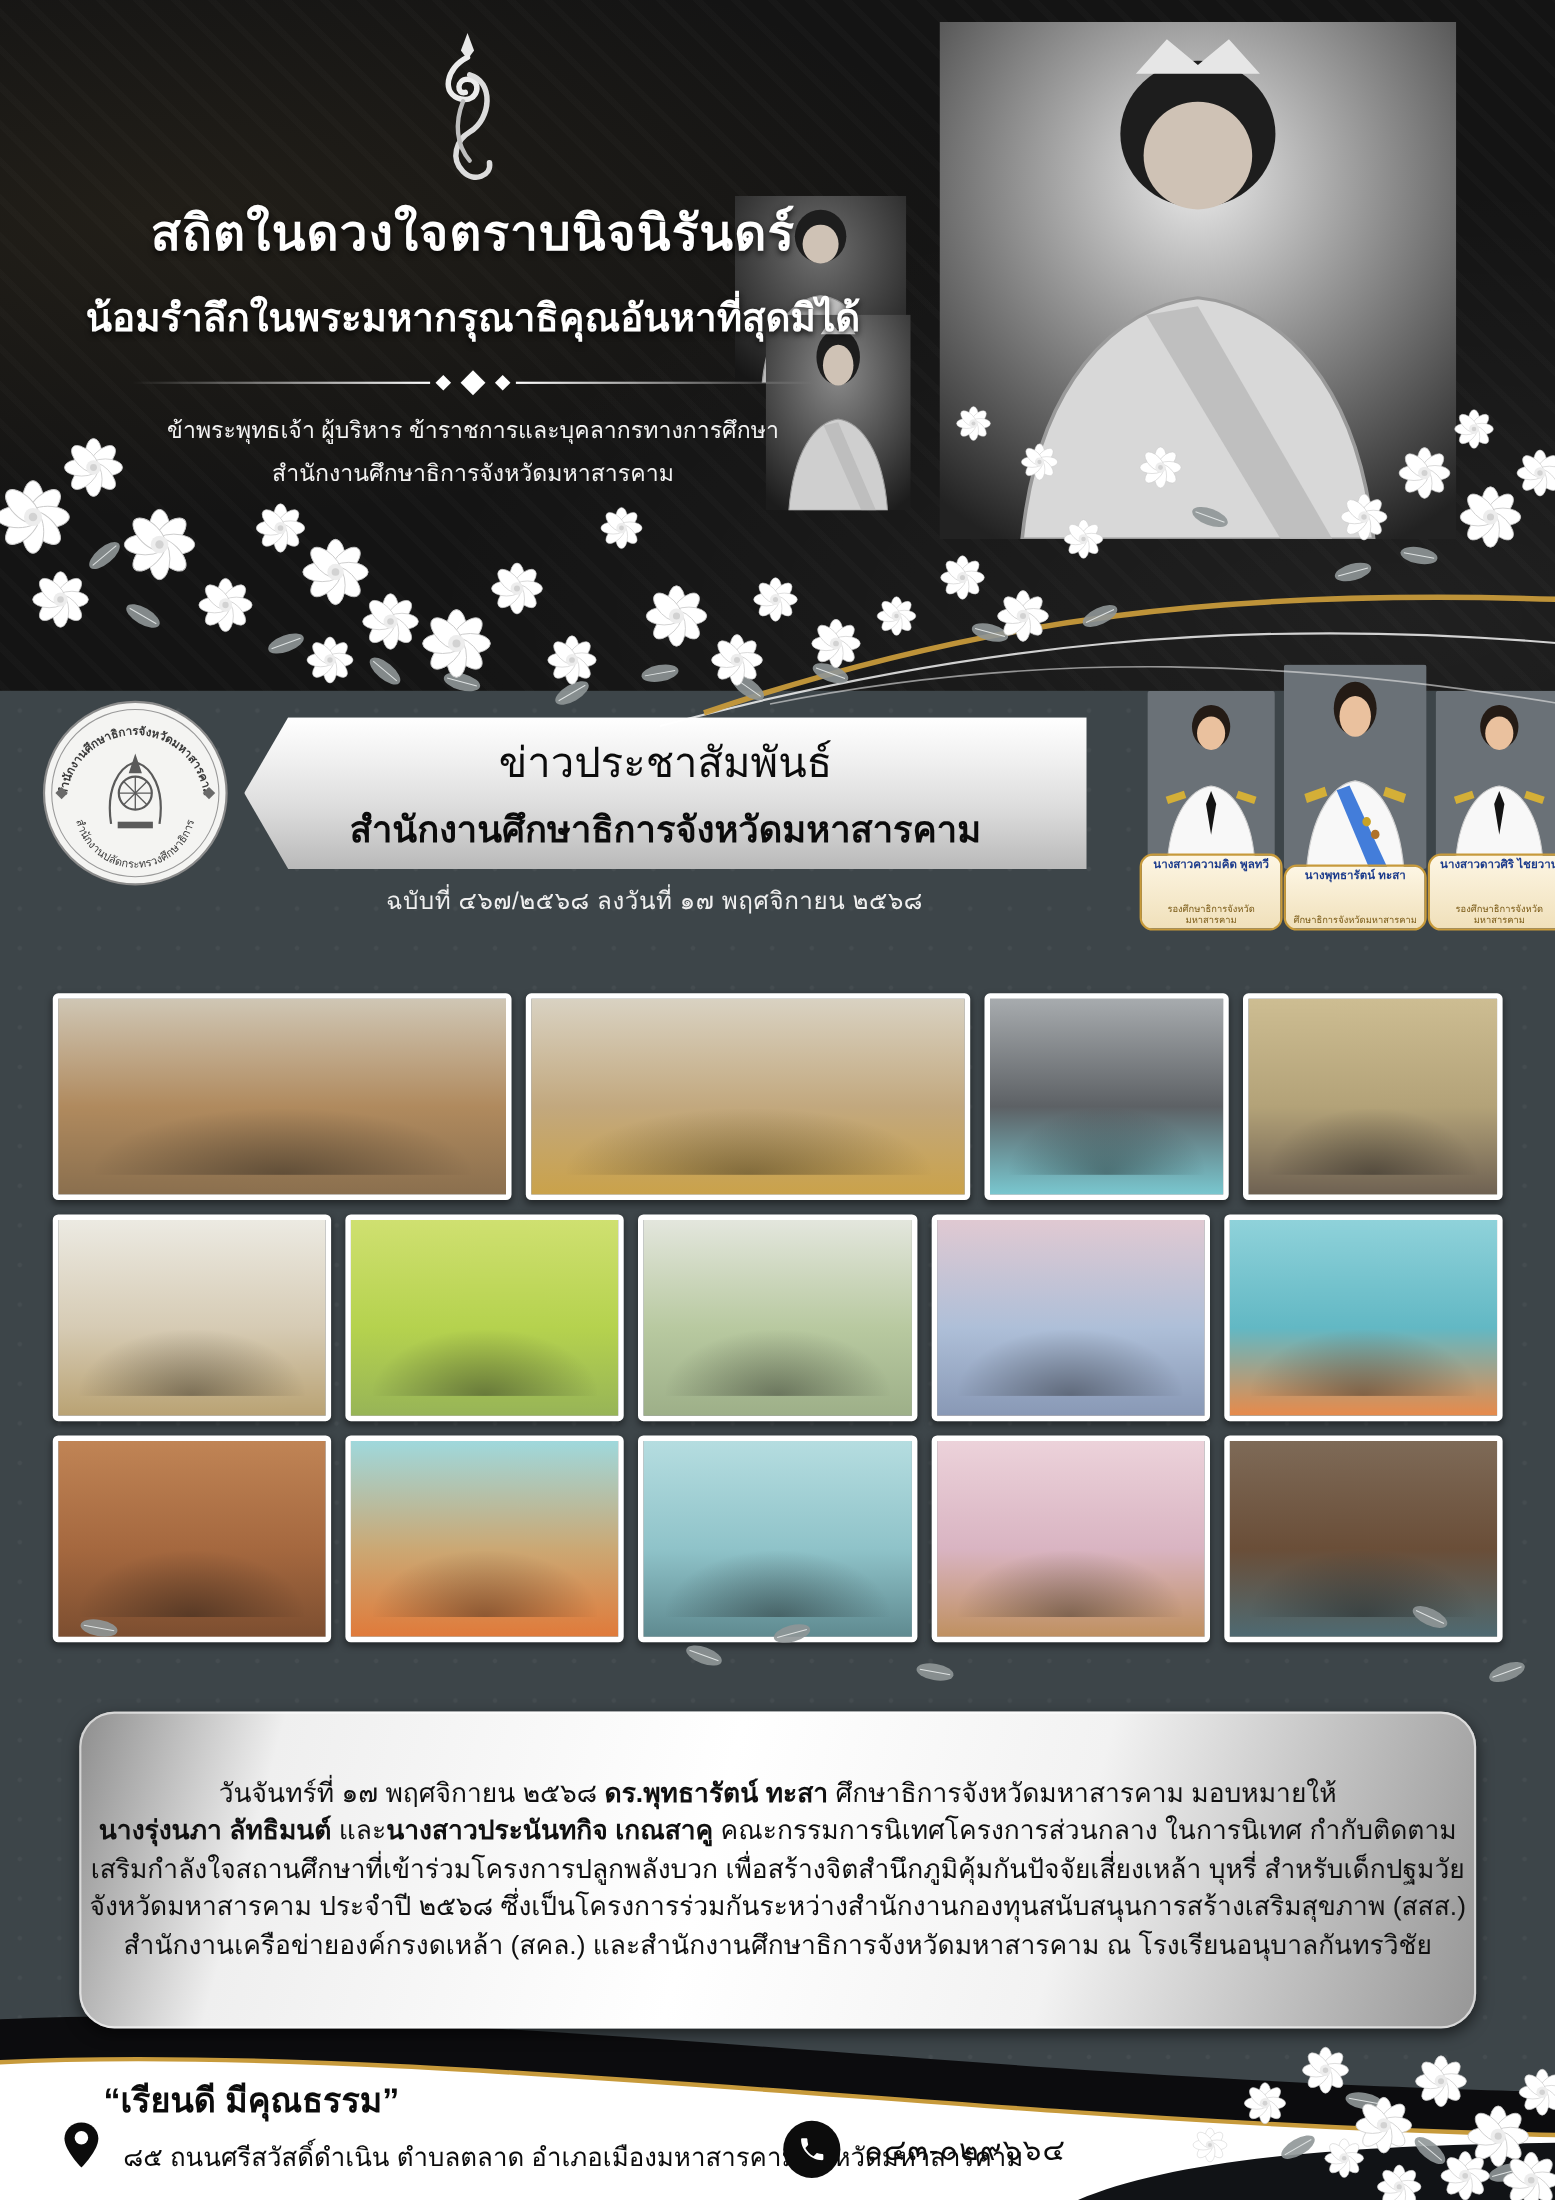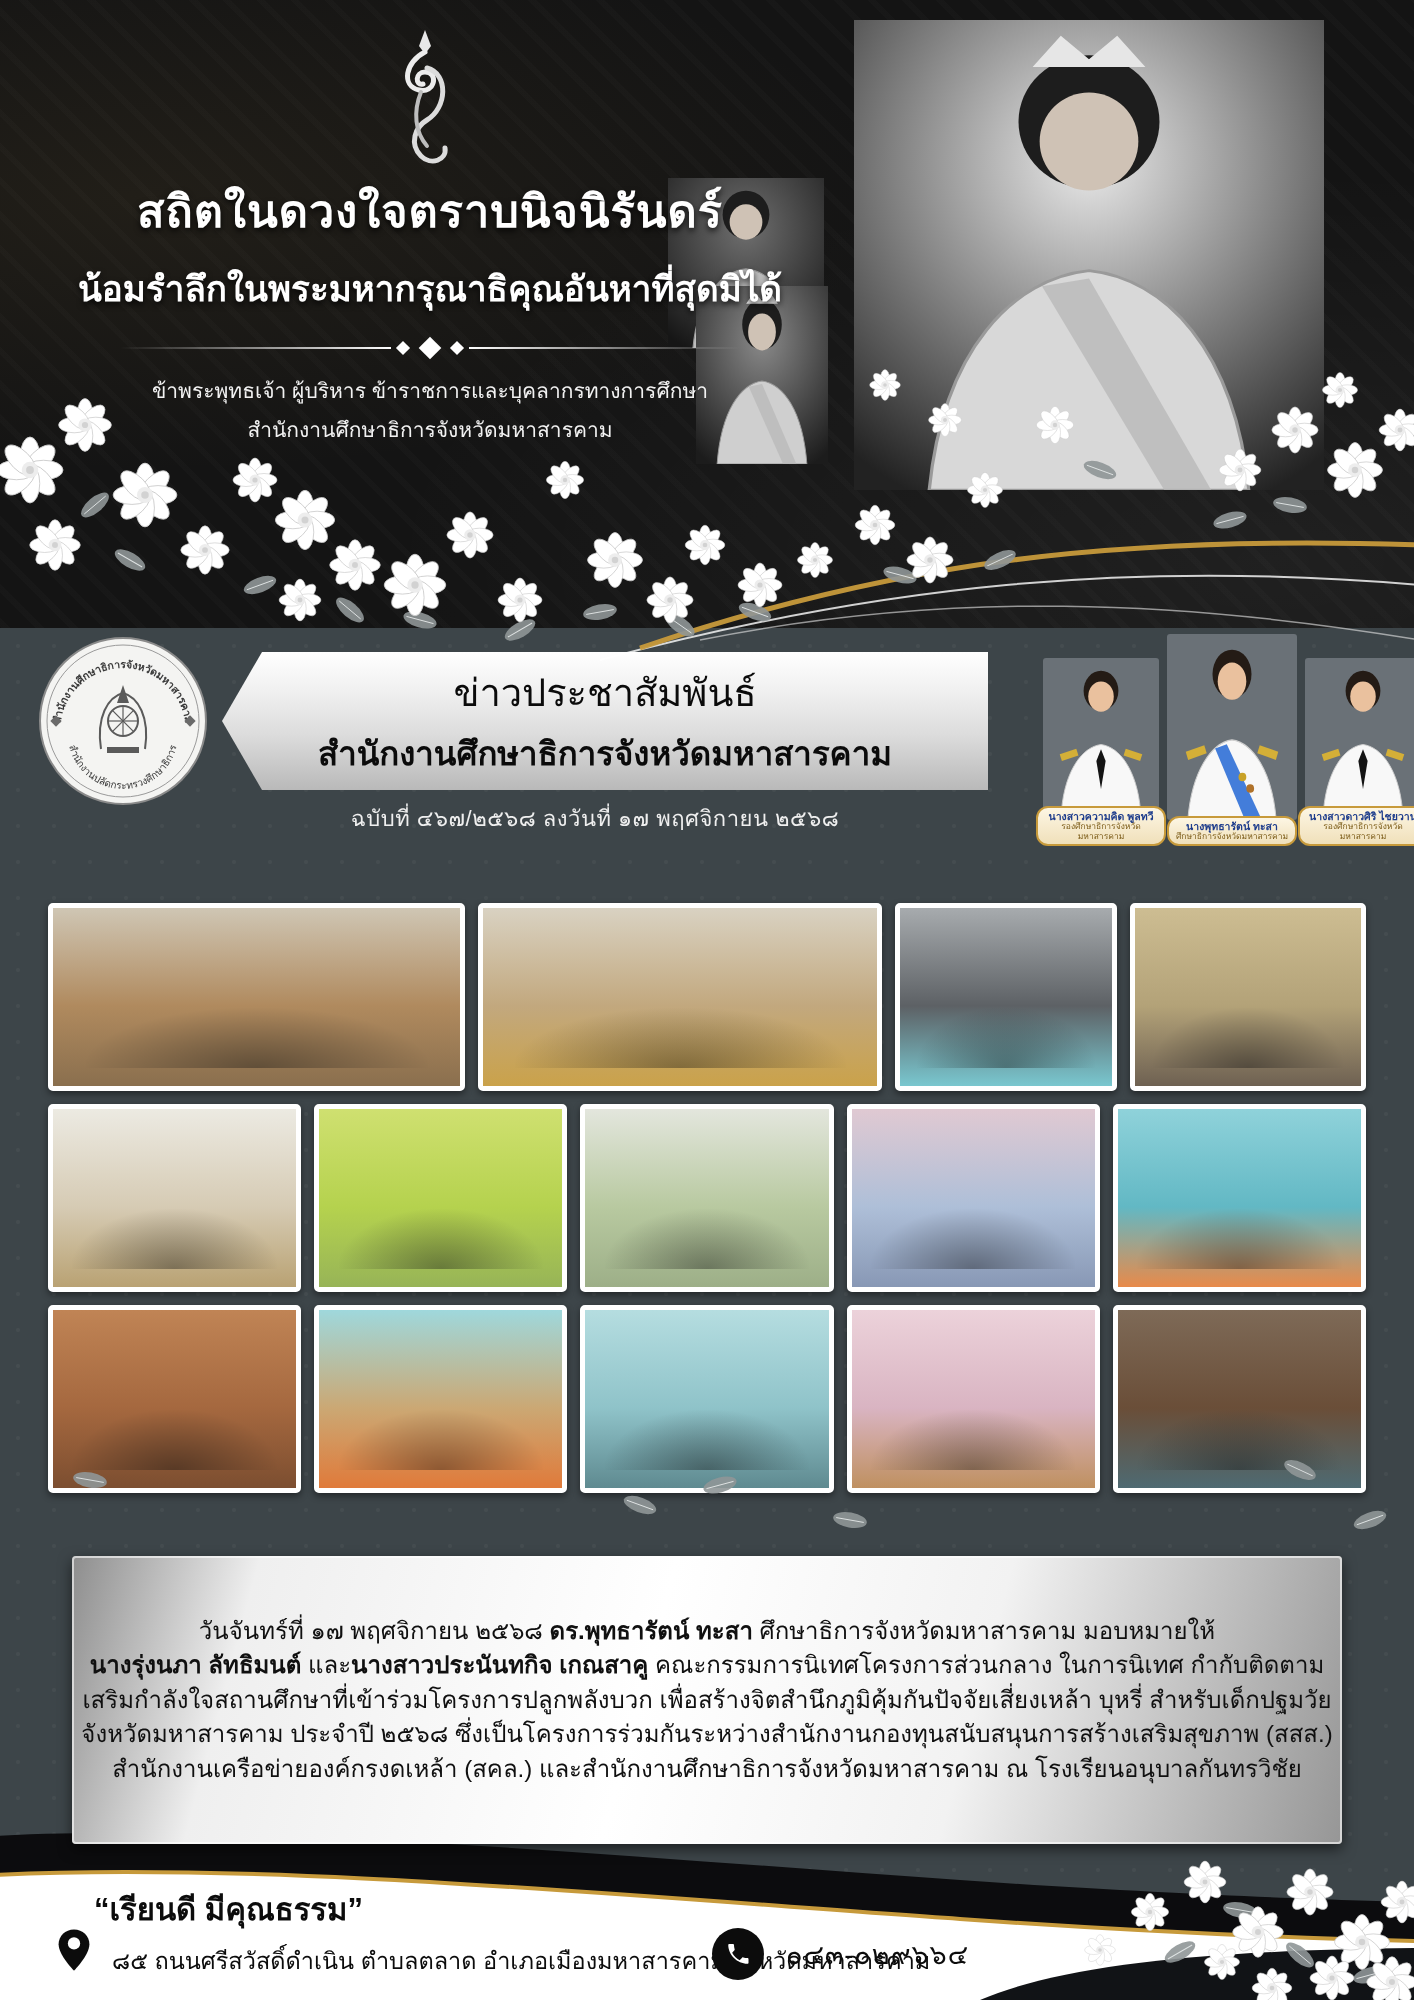--- a/index.html
+++ b/index.html
@@ -50,36 +50,36 @@
   .officials{position:absolute;right:28px;top:596px;width:308px;height:250px;z-index:3;
      display:flex;align-items:flex-end;justify-content:center;gap:8px;}
   .official{display:flex;flex-direction:column;align-items:center;width:116px;}
   .official.middle{width:130px;}
   .official .portrait{width:100%;height:152px;overflow:hidden;border-radius:3px;}
   .official.middle .portrait{height:186px;}
   .official .portrait svg{width:100%;height:100%;display:block;}
   .plate{margin-top:-4px;width:122px;background:linear-gradient(#fdf6e4,#f0e0ba);
      border:2px solid var(--gold);border-radius:12px;padding:2px 2px;text-align:center;line-height:1.15;}
   .plate .nm{font-size:10.5px;font-weight:800;color:#1d3c8c;}
-  .plate .rl{font-size:8.5px;color:#7a5a16;}
+  .plate .rl{font-size:8.5px;color:#7a5a16;margin-top:30px;}
   
   .issue{position:absolute;left:75px;top:801px;width:1040px;text-align:center;z-index:3;
      color:#efefef;font-size:22px;letter-spacing:.5px;}
   .headline{position:absolute;left:0;top:845px;width:1414px;text-align:center;z-index:3;
      color:#ffffff;font-size:31px;font-weight:600;white-space:nowrap;text-shadow:0 2px 4px rgba(0,0,0,.5);}
   
   .grid{position:absolute;left:48px;top:903px;width:1318px;z-index:3;}
   .prow{display:flex;gap:13px;margin-bottom:13px;}
   .photo{position:relative;height:178px;border:5px solid #fff;border-radius:5px;
      box-shadow:0 3px 7px rgba(0,0,0,.45);overflow:hidden;}
   .photo::after{content:"";position:absolute;left:8%;right:8%;bottom:10%;height:34%;
      background:radial-gradient(ellipse at 50% 100%, rgba(15,15,15,.38), transparent 72%);}
   
   .bodyblock{position:absolute;left:72px;top:1556px;width:1270px;height:288px;z-index:3;
-     border-radius:4px;box-shadow:0 5px 14px rgba(0,0,0,.55), inset 0 0 0 2px rgba(255,255,255,.6);
+     border-radius:32px;box-shadow:0 5px 14px rgba(0,0,0,.55), inset 0 0 0 2px rgba(255,255,255,.6);
      background:linear-gradient(105deg,#8d8d8d 0%,#efefef 14%,#ffffff 45%,#f2f2f2 70%,#969696 100%);
      display:flex;flex-direction:column;justify-content:center;align-items:center;padding:10px 24px;box-sizing:border-box;}
   .body-line{font-size:24px;color:#101010;white-space:nowrap;line-height:1.44;}
   .body-line .b{font-weight:800;}
   
   .footer-svg{position:absolute;left:0;top:1790px;width:1414px;height:210px;z-index:2;}
   .footer-content{position:absolute;left:0;top:1870px;width:1414px;z-index:6;color:#0c0c0c;}
   .motto{position:absolute;left:94px;top:14px;font-size:31px;font-weight:800;}
   .pin{position:absolute;left:56px;top:58px;width:36px;height:44px;}
   .addr{position:absolute;left:112px;top:72px;font-size:23.5px;}

